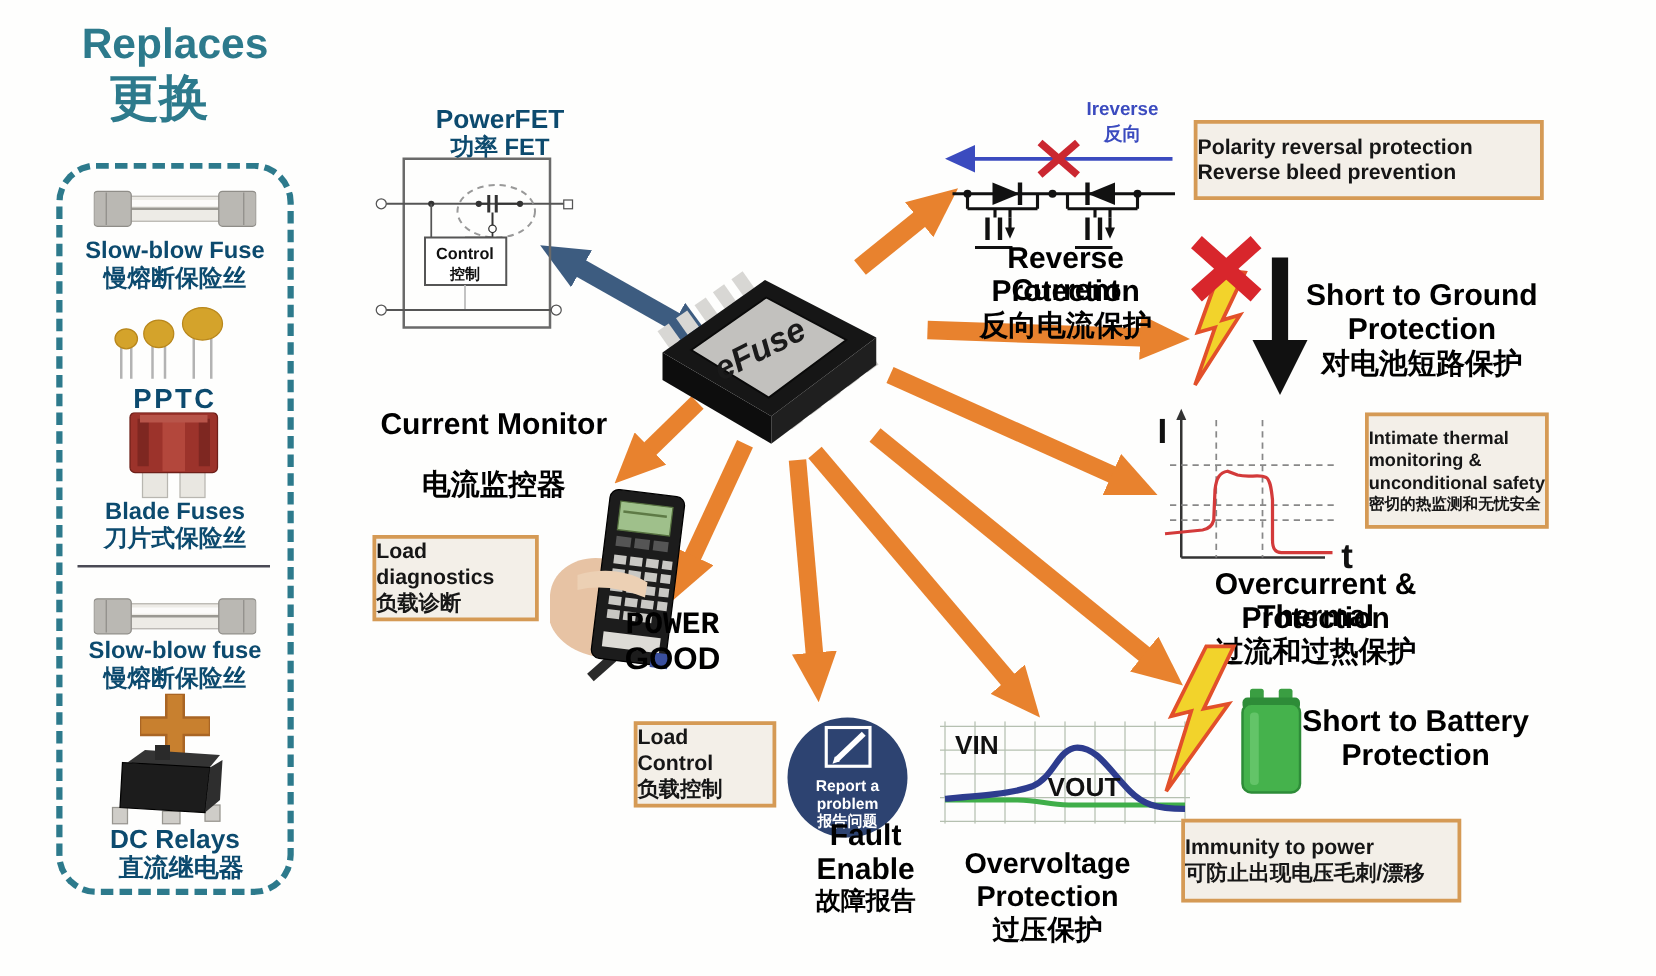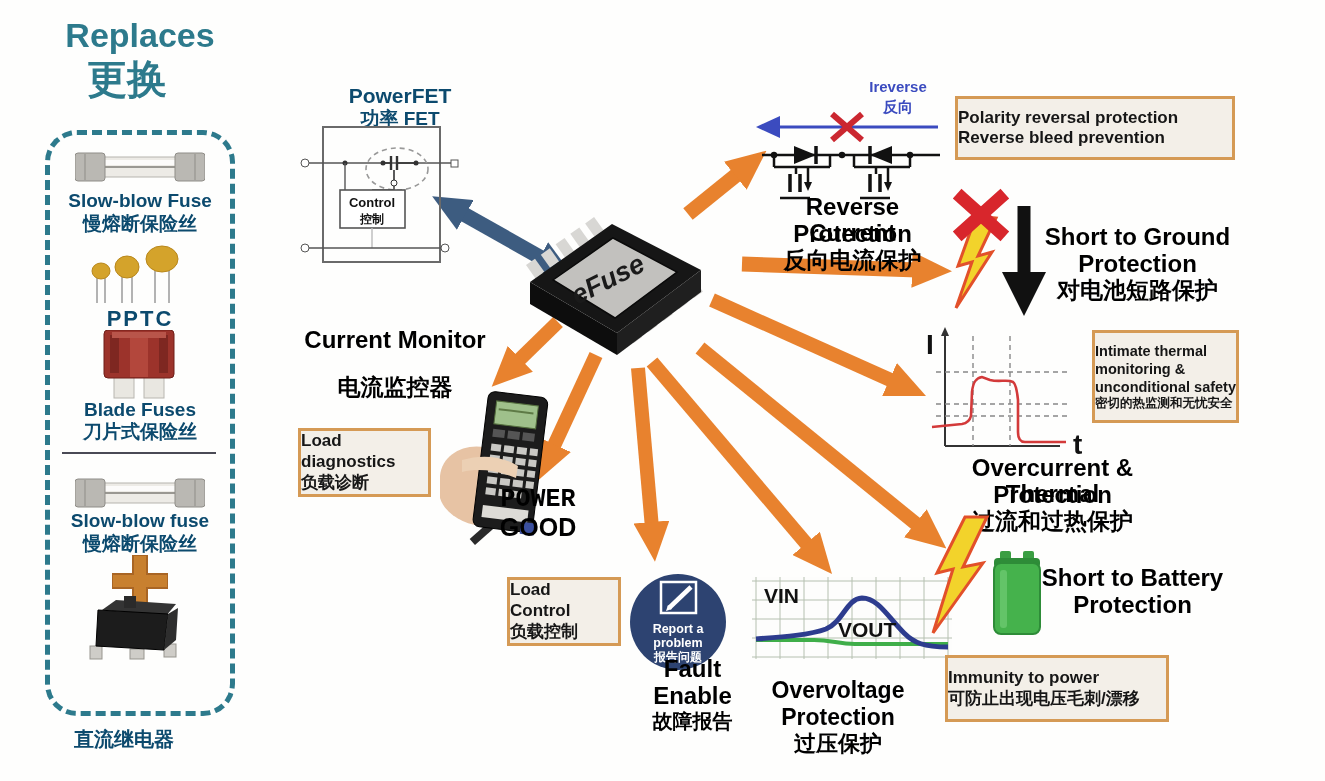--- a/index.html
+++ b/index.html
@@ -106,21 +106,22 @@
 
   <svg class="abs" style="left:88px;top:596px;" width="100" height="66">
     <rect x="2" y="50" width="12" height="13" fill="#cfcdc8" stroke="#97958f"></rect>
     <rect x="42" y="53" width="14" height="10" fill="#cfcdc8" stroke="#97958f"></rect>
     <rect x="76" y="48" width="12" height="13" fill="#cfcdc8" stroke="#97958f"></rect>
     <polygon points="14,14 28,4 88,8 78,20" fill="#343434"></polygon>
     <rect x="36" y="0" width="12" height="12" fill="#2a2a2a"></rect>
     <polygon points="10,14 80,18 76,54 8,50" fill="#1c1c1c" stroke="#000"></polygon>
     <polygon points="80,18 90,12 88,44 76,54" fill="#2e2e2e"></polygon>
   </svg>
-  <div class="blk" style="left:24px;top:684px;width:200px;font-size:20px;margin-top:44px;">直流继电器</div>
+  <div class="blk" style="left:40px;top:660px;width:200px;font-size:21px;">DC Relays</div>
+  <div class="blk" style="left:45px;top:684px;width:200px;font-size:20px;">直流继电器</div>
 
   <div class="blk" style="left:330px;top:84px;width:140px;font-size:21px;">PowerFET</div>
   <div class="blk" style="left:330px;top:108px;width:140px;font-size:19px;">功率 FET</div>
 
   <svg class="abs" style="left:295px;top:120px;" width="175" height="152">
     <rect x="28" y="7" width="117" height="135" fill="none" stroke="#6a6a6a" stroke-width="2"></rect>
     <line x1="12" y1="43" x2="158" y2="43" stroke="#555" stroke-width="1.6"></line>
     <circle cx="10" cy="43" r="4" fill="#fff" stroke="#555"></circle>
     <rect x="156" y="40" width="7" height="7" fill="#fff" stroke="#555"></rect>
     <circle cx="50" cy="43" r="2.5" fill="#333"></circle>

